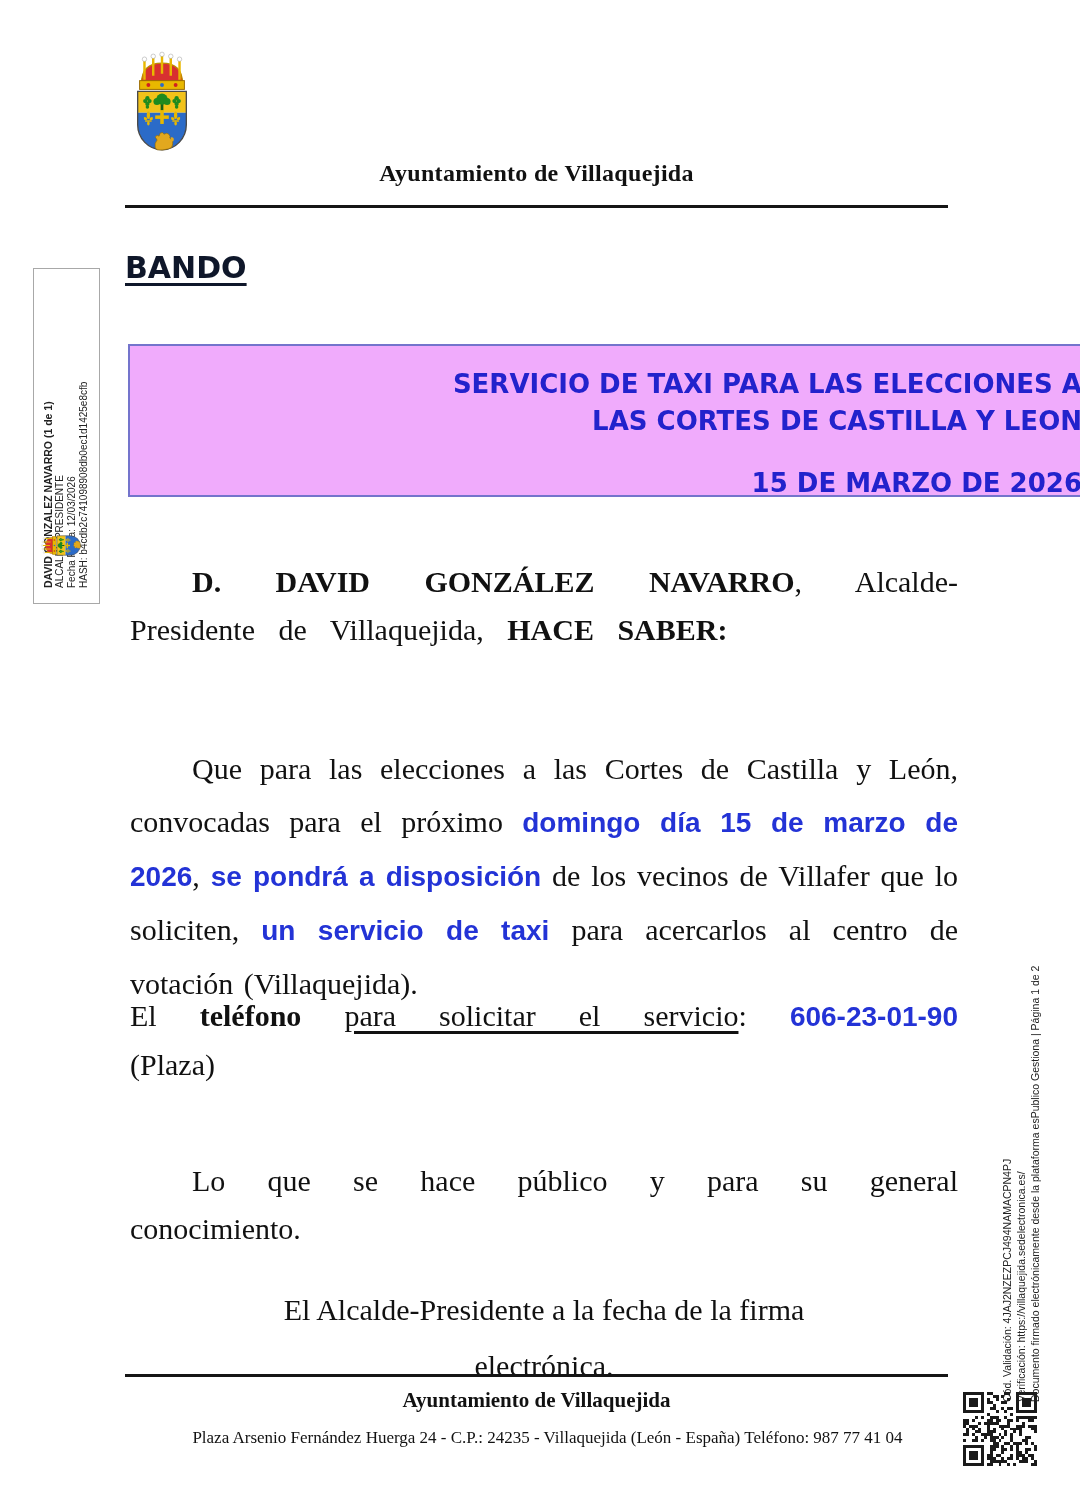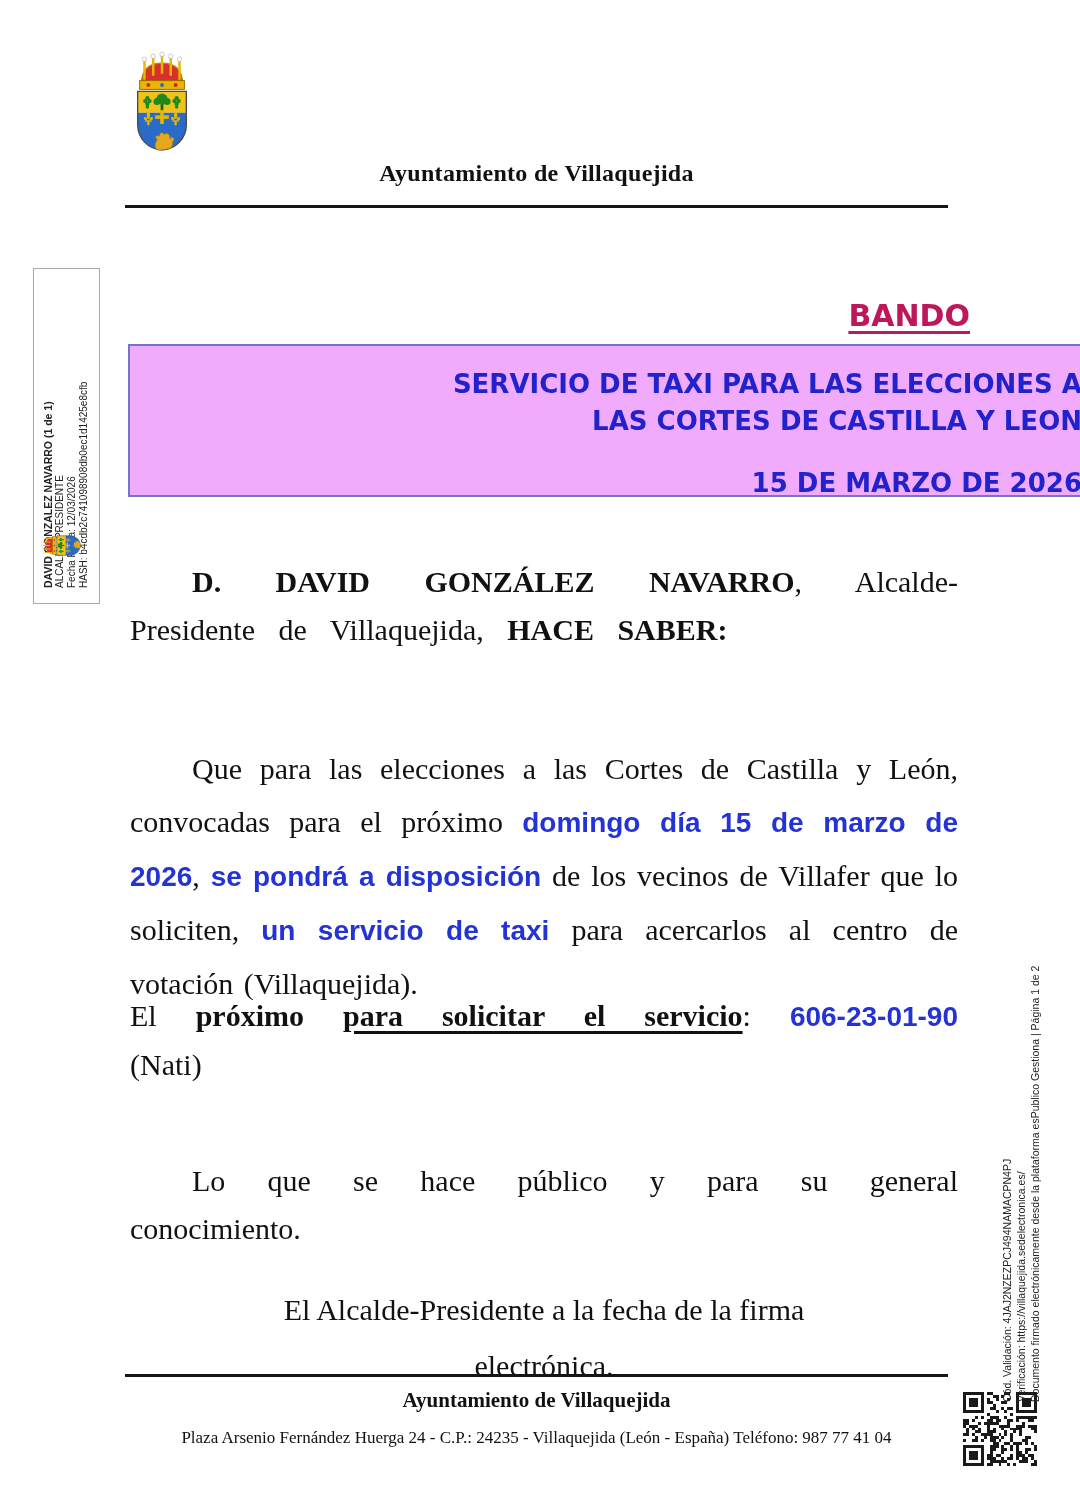--- a/index.html
+++ b/index.html
@@ -8,47 +8,47 @@
 
   
   .coa-logo{position:absolute;left:125px;top:50px;width:74px;height:108px;}
   .header-title{position:absolute;left:125px;top:160px;width:823px;text-align:center;
                 font-weight:bold;font-size:24px;letter-spacing:.3px;}
   .rule{position:absolute;left:125px;width:823px;height:3px;background:#151515;}
   .rule-top{top:205px;}
   .rule-bottom{top:1374px;}
 
   
-  .bando{position:absolute;left:125px;top:250px;width:845px;text-align:right;
-         font-family:"DejaVu Sans",sans-serif;font-weight:bold;font-size:30px;color:#be185d;margin-top:48px;}
+  .bando{position:absolute;left:125px;top:250px;width:845px;text-align:left;
+         font-family:"DejaVu Sans",sans-serif;font-weight:bold;font-size:30px;color:#0f172a;}
   .bando span{text-decoration:underline;text-decoration-thickness:3px;text-underline-offset:5px;}
 
   
   .title-box{position:absolute;left:128px;top:344px;width:956px;height:153px;box-sizing:border-box;
              background:#f0abfc;border:2px solid #7474cc;
              font-family:"DejaVu Sans",sans-serif;font-weight:bold;color:#2222cc;text-align:right;}
   .title-box .l12{margin-top:20px;font-size:26px;line-height:37px;}
   .title-box .l3{margin-top:28px;font-size:26px;line-height:30px;}
 
   
   .para{position:absolute;left:130px;width:828px;font-size:30px;text-align:justify;}
   .p1{top:528px;line-height:48px;text-indent:62px;word-spacing:16px;}
   .p2{top:712px;line-height:53px;text-indent:62px;word-spacing:3px;}
   .p3{top:992px;line-height:48px;}
   .p3 .jline{text-align:justify;text-align-last:justify;}
   .p4{top:1148px;line-height:48px;text-indent:62px;word-spacing:18px;margin-top:9px;}
   .p5{position:absolute;left:224px;width:640px;top:1252px;font-size:30px;line-height:56px;text-align:center;}
   .blue{font-family:"Liberation Sans",sans-serif;font-weight:bold;font-size:28px;color:#2333d6;}
   .b{font-weight:bold;}
-  .u{text-decoration:underline;text-underline-offset:5px;font-weight:bold;}
+  .u{text-decoration:underline;text-underline-offset:5px;}
 
   
   .footer-title{position:absolute;left:125px;top:1388px;width:823px;text-align:center;
                 font-weight:bold;font-size:21px;}
-  .footer-address{position:absolute;left:125px;top:1428px;width:823px;text-align:center;font-size:17px;}
+  .footer-address{position:absolute;left:136px;top:1428px;width:823px;text-align:center;font-size:17px;}
   .qr{position:absolute;left:963px;top:1392px;width:74px;height:74px;}
 
   
   .sig-box{position:absolute;left:33px;top:268px;width:67px;height:336px;box-sizing:border-box;
            border:1px solid #a8a8a8;background:#fff;}
   .sig-text{position:absolute;left:42px;top:588px;width:272px;
             transform:rotate(-90deg);transform-origin:0 0;
             font-family:"Liberation Sans",sans-serif;font-size:10px;line-height:12px;color:#222;}
   .sig-text .name{font-weight:bold;font-size:10.5px;}
   .mini-coa{position:absolute;left:47px;top:524px;width:30px;height:43px;transform:rotate(-90deg);}
@@ -140,22 +140,22 @@
       <div>LAS CORTES DE CASTILLA Y LEON</div>
     </div>
     <div class="l3">15 DE MARZO DE 2026</div>
   </div>
 
   <p class="para p1"><span class="b">D. DAVID GONZÁLEZ NAVARRO</span><span>, Alcalde-Presidente de Villaquejida, </span><span class="b">HACE SABER:</span></p>
 
   <p class="para p2"><span>Que para las elecciones a las Cortes de Castilla y León, convocadas para el próximo </span><span class="blue">domingo día 15 de marzo de 2026</span><span>, </span><span class="blue">se pondrá a disposición</span><span> de los vecinos de Villafer que lo soliciten, </span><span class="blue">un servicio de taxi</span><span> para acercarlos al centro de votación (Villaquejida).</span></p>
 
   <div class="para p3">
-    <div class="jline"><span>El </span><span class="b">próximo</span><span> </span><span class="u">para solicitar el servicio</span><span>: </span><span class="blue">606-23-01-90</span></div>
-    <div>(Nati)</div>
+    <div class="jline"><span>El </span><span class="b">teléfono</span><span> </span><span class="u">para solicitar el servicio</span><span>: </span><span class="blue">606-23-01-90</span></div>
+    <div>(Plaza)</div>
   </div>
 
   <p class="para p4">Lo que se hace público y para su general conocimiento.</p>
 
   <p class="p5">El Alcalde-Presidente a la fecha de la firma electrónica.</p>
 
   <div class="rule rule-bottom"></div>
   <div class="footer-title">Ayuntamiento de Villaquejida</div>
   <div class="footer-address">Plaza Arsenio Fernández Huerga 24 - C.P.: 24235 - Villaquejida (León - España) Teléfono: 987 77 41 04</div>
   <div class="qr">

